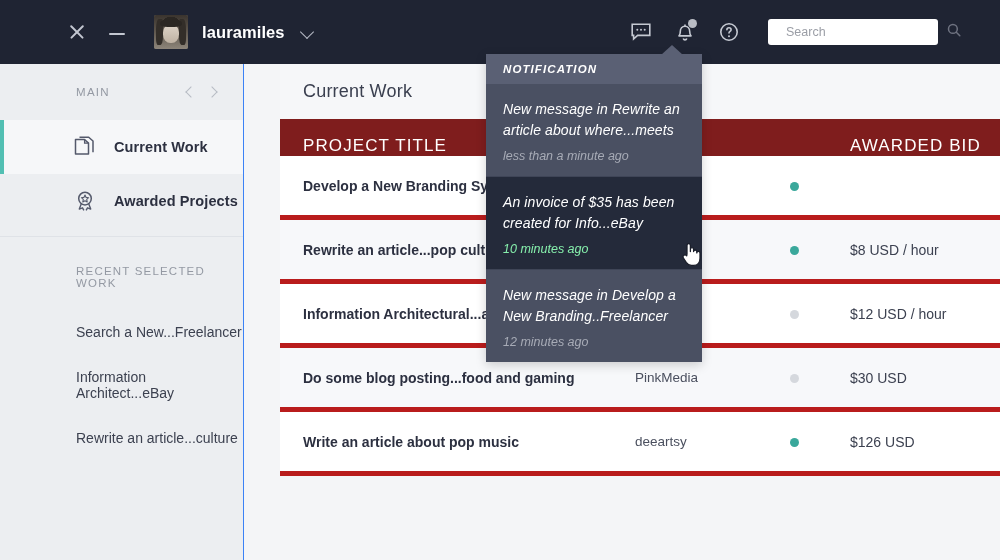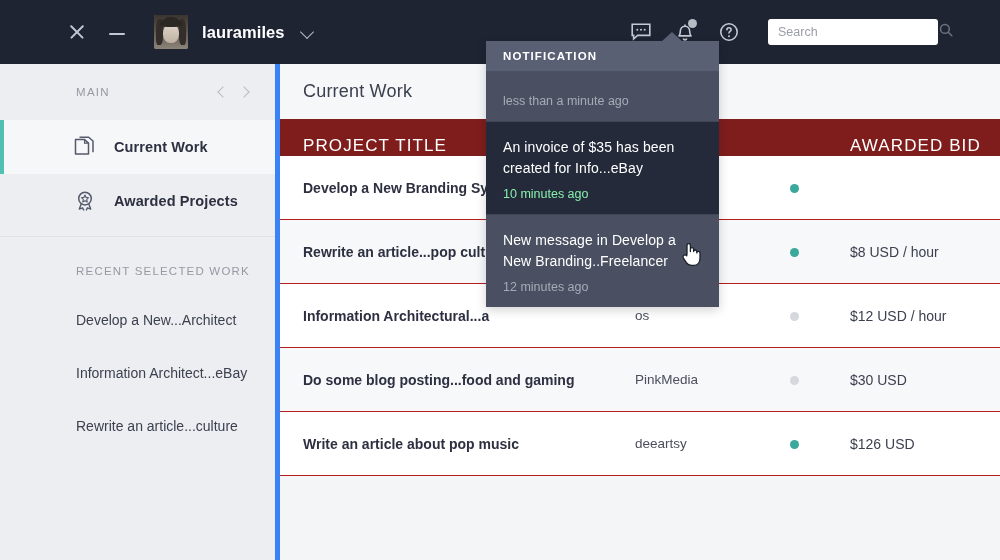--- a/index.html
+++ b/index.html
@@ -67,32 +67,32 @@
     margin-left:auto; display:flex; align-items:center; margin-right:62px; gap:0;
   }
   .tb-icon{ width:34px; height:34px; position:relative; cursor:pointer; margin-right:10px; }
   .tb-icon svg{ position:absolute; left:50%; top:50%; transform:translate(-50%,-50%); }
   .bell-dot{
     position:absolute; right:5px; top:4px; width:9px; height:9px; border-radius:50%;
     background:#b9bcc4;
   }
   .search-box{
     width:170px; height:26px; background:#ffffff; border-radius:3px;
-    display:flex; align-items:center; margin-left:12px; padding:0 8px 0 10px;
+    display:flex; align-items:center; margin-left:12px; padding:0 8px 0 18px;
   }
   .search-box input{
     border:none; outline:none; background:transparent; flex:1;
     font-family:"Liberation Sans", sans-serif; font-size:12.5px; color:#555;
   }
   .search-box input::placeholder{ color:#9b9ea6; }
 
   
   .sidebar{
-    position:absolute; left:0; top:64px; width:280px; height:496px;
-    background:#eceef1; border-right:5px solid #3b82f6;
+    position:absolute; left:0; top:64px; width:244px; height:496px;
+    background:#eceef1; border-right:1px solid #3b82f6;
   }
   .side-head{
     height:56px; display:flex; align-items:center; padding:0 20px 0 76px;
   }
   .side-head .label{
     font-size:11.5px; letter-spacing:1.3px; color:#9499a3; font-weight:normal;
   }
   .side-nav{ display:flex; margin-left:auto; gap:4px; }
   .nav-arrow{ width:20px; height:20px; position:relative; cursor:pointer; }
   .nav-arrow::after{
@@ -146,34 +146,34 @@
     color:#ffffff; font-size:17px; letter-spacing:1.1px;
   }
   .col-title{ width:355px; padding-left:23px; }
   .col-client{ width:155px; }
   .col-status{ width:60px; }
   .col-bid{ width:150px; }
   .thead .col-bid{ text-align:left; }
 
   .trow{
     height:64px; display:flex; align-items:center;
-    border-bottom:1px solid #b91c1c; background:#ffffff; cursor:pointer;
+    border-bottom:5px solid #b91c1c; background:#ffffff; cursor:pointer;
   }
   .trow.alt{ background:#f7f8fa; }
   .trow .col-title{ font-size:14px; font-weight:bold; color:#2c3040; }
   .trow .col-client{ font-size:13.5px; color:#4a4f5e; }
   .trow .col-bid{ font-size:14px; color:#3c4150; }
   .dot{ width:9px; height:9px; border-radius:50%; display:inline-block; }
   .dot.on{ background:#3aa89b; }
   .dot.off{ background:#d5d8dd; }
 
   
   .notif{
-    position:absolute; left:486px; top:41px; width:233px;
-    z-index:40; box-shadow:0 3px 10px rgba(0,0,0,.18);
+    position:absolute; left:486px; top:54px; width:216px;
+    z-index:40; box-shadow:0 3px 10px rgba(0,0,0,.18);font-style:italic;
   }
   .notif-arrow{
     position:absolute; left:175px; top:-9px; width:0; height:0;
     border-left:11px solid transparent; border-right:11px solid transparent;
     border-bottom:10px solid #5a6074;
   }
   .notif-head{
     background:#5a6074; height:30px; display:flex; align-items:center;
     padding-left:17px; color:#ffffff; font-size:11.5px; font-weight:bold;
     letter-spacing:1.1px;
@@ -285,21 +285,21 @@
         <path d="M16.7 15.7l2 5.4-3.2-1.3-1.4 2.6" fill="none" stroke="#54596b" stroke-width="1.4" stroke-linejoin="round"></path>
       </svg>
     </span>
     <span class="txt">Awarded Projects</span>
   </div>
 
   <div class="side-sep"></div>
 
   <div class="side-sub">RECENT SELECTED WORK</div>
 
-  <div class="recent-item" style="margin-top:16px">Develop a New...Architect</div>
+  <div class="recent-item" style="margin-top:16px">Search a New...Freelancer</div>
   <div class="recent-item">Information Architect...eBay</div>
   <div class="recent-item">Rewrite an article...culture</div>
 </div>
 
 <div class="main">
   <div class="page-head">
     <span class="page-title">Current Work</span>
   </div>
 
   <div class="table">
@@ -344,20 +344,21 @@
       <div class="col-bid">$126 USD</div>
     </div>
   </div>
 </div>
 
 <div class="notif">
   <div class="notif-arrow"></div>
   <div class="notif-head">NOTIFICATION</div>
 
   <div class="notif-item">
+    <div class="msg">New message in Rewrite an article about where...meets</div>
     <div class="time">less than a minute ago</div>
   </div>
 
   <div class="notif-item hover">
     <div class="msg">An invoice of $35 has been created for Info...eBay</div>
     <div class="time">10 minutes ago</div>
   </div>
 
   <div class="notif-item" style="border-bottom:none">
     <div class="msg">New message in Develop a New Branding..Freelancer</div>

